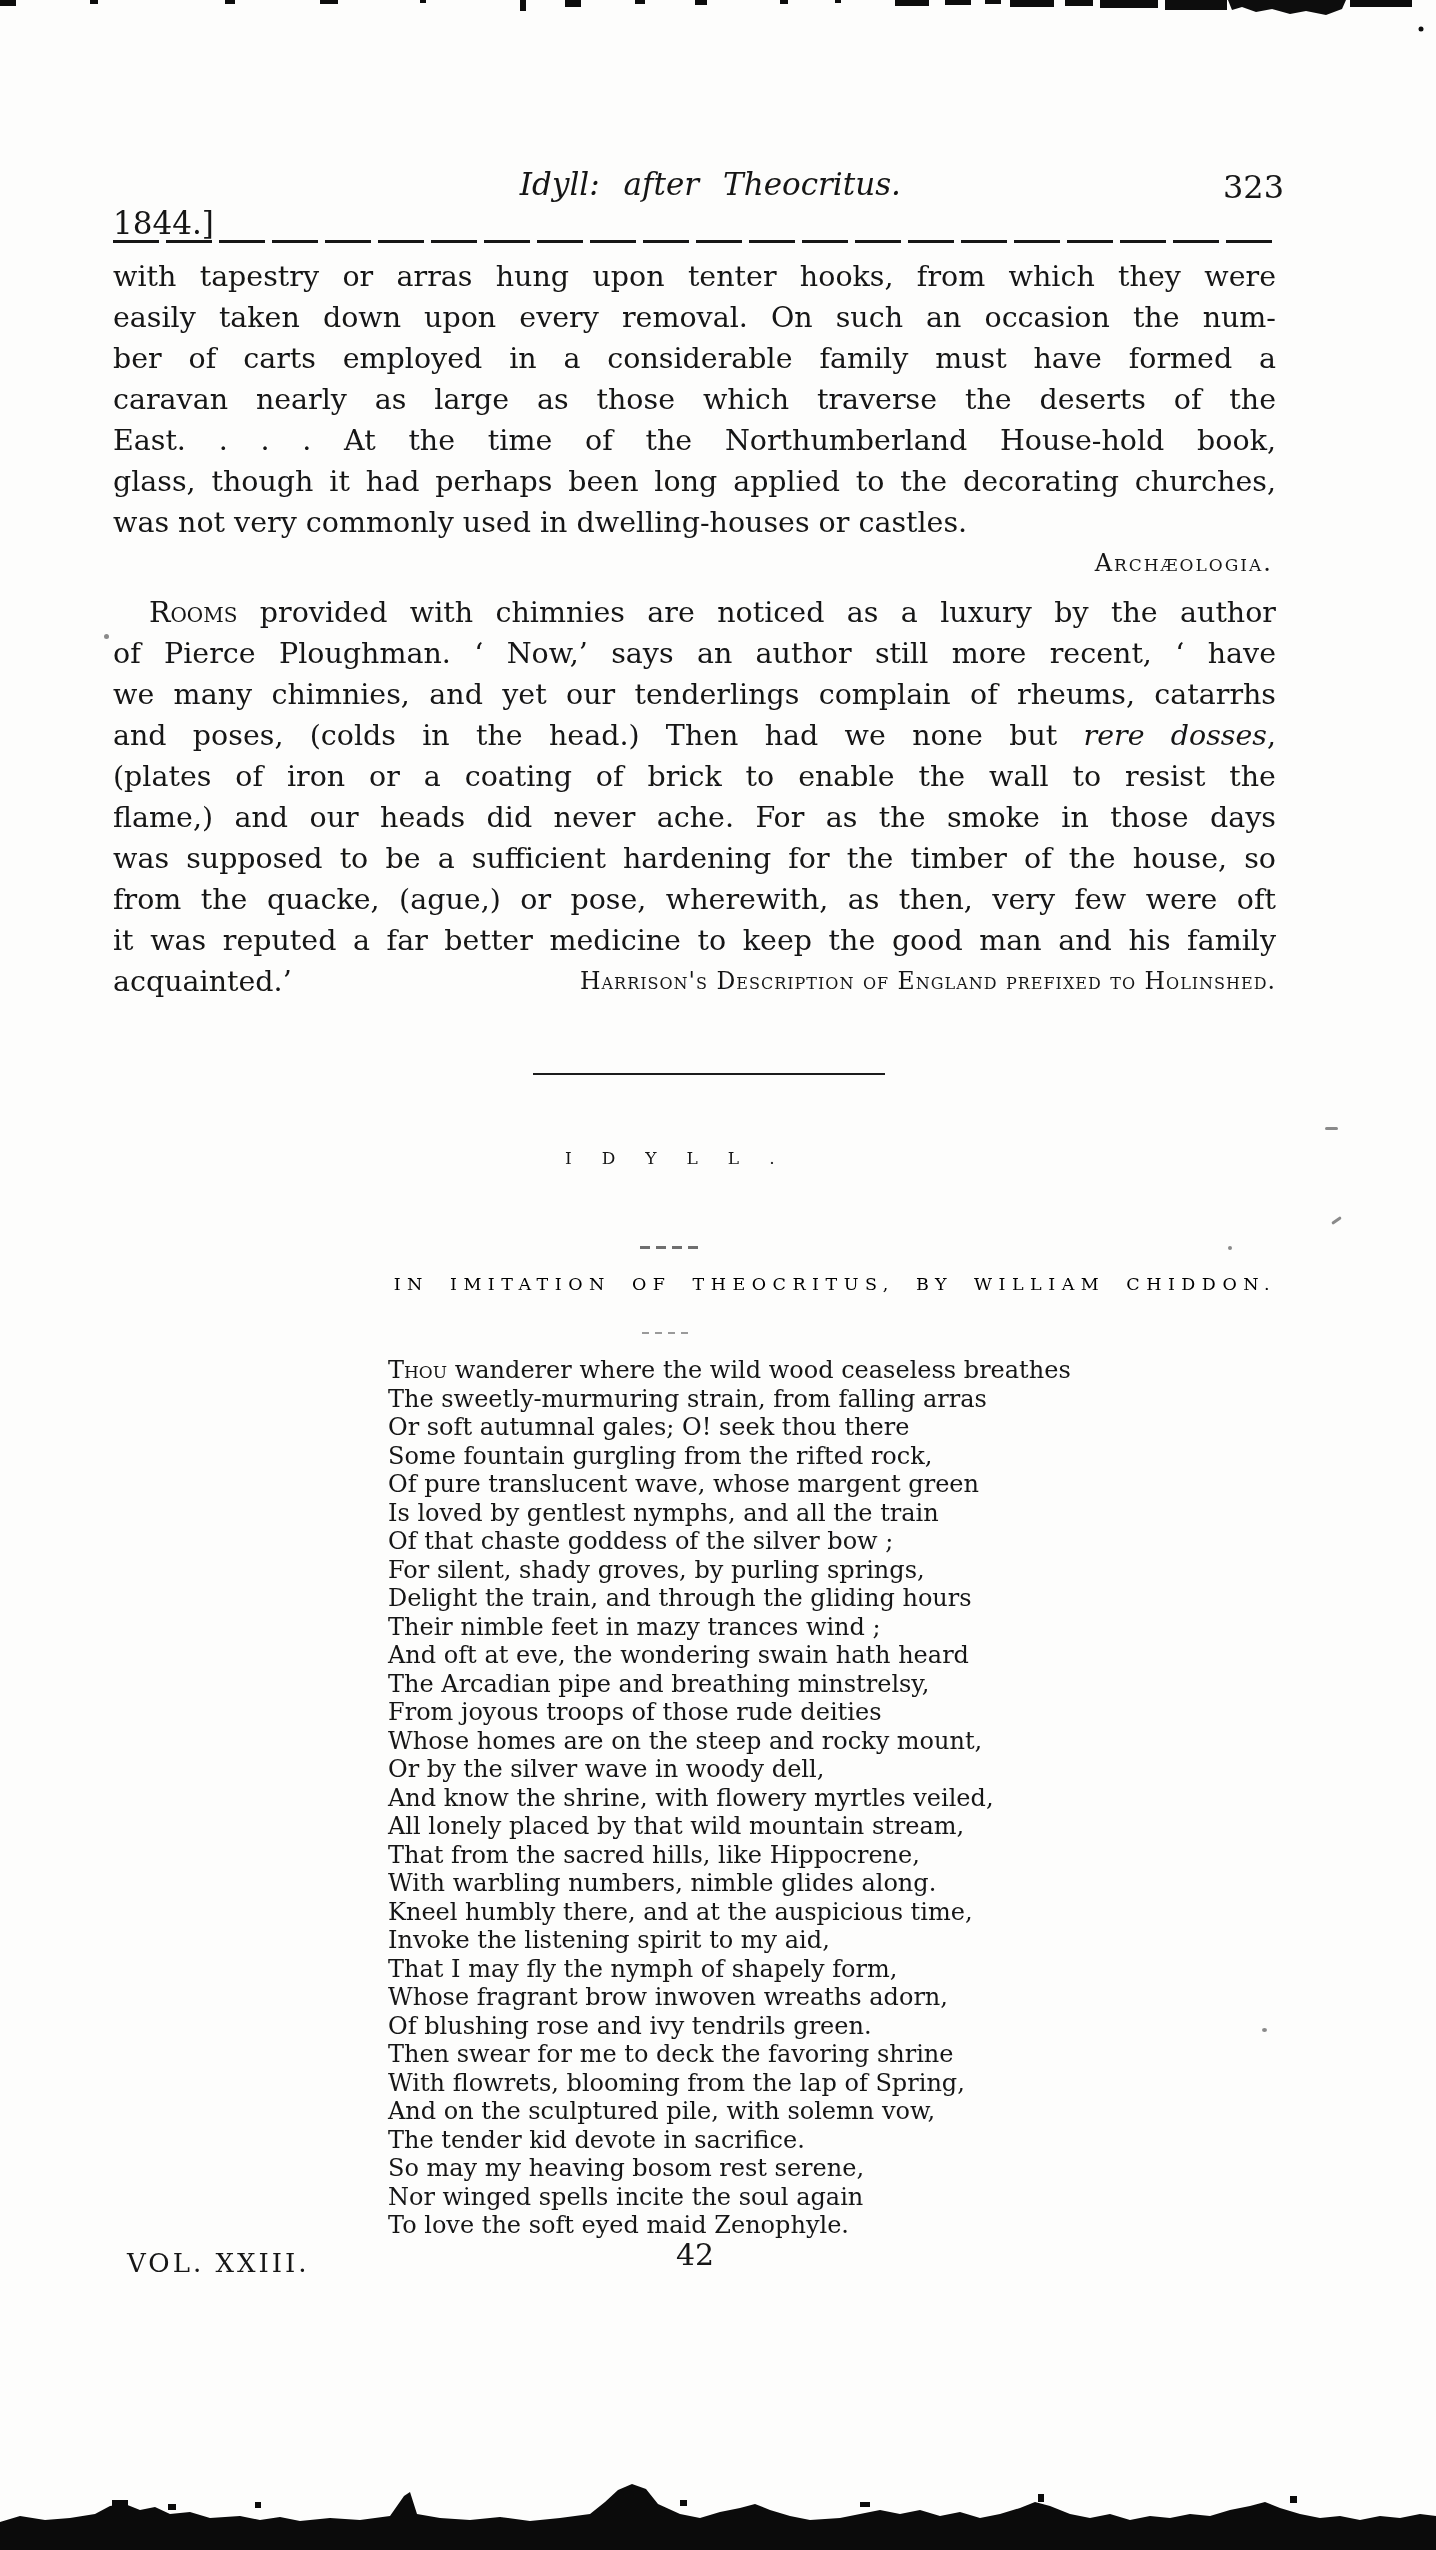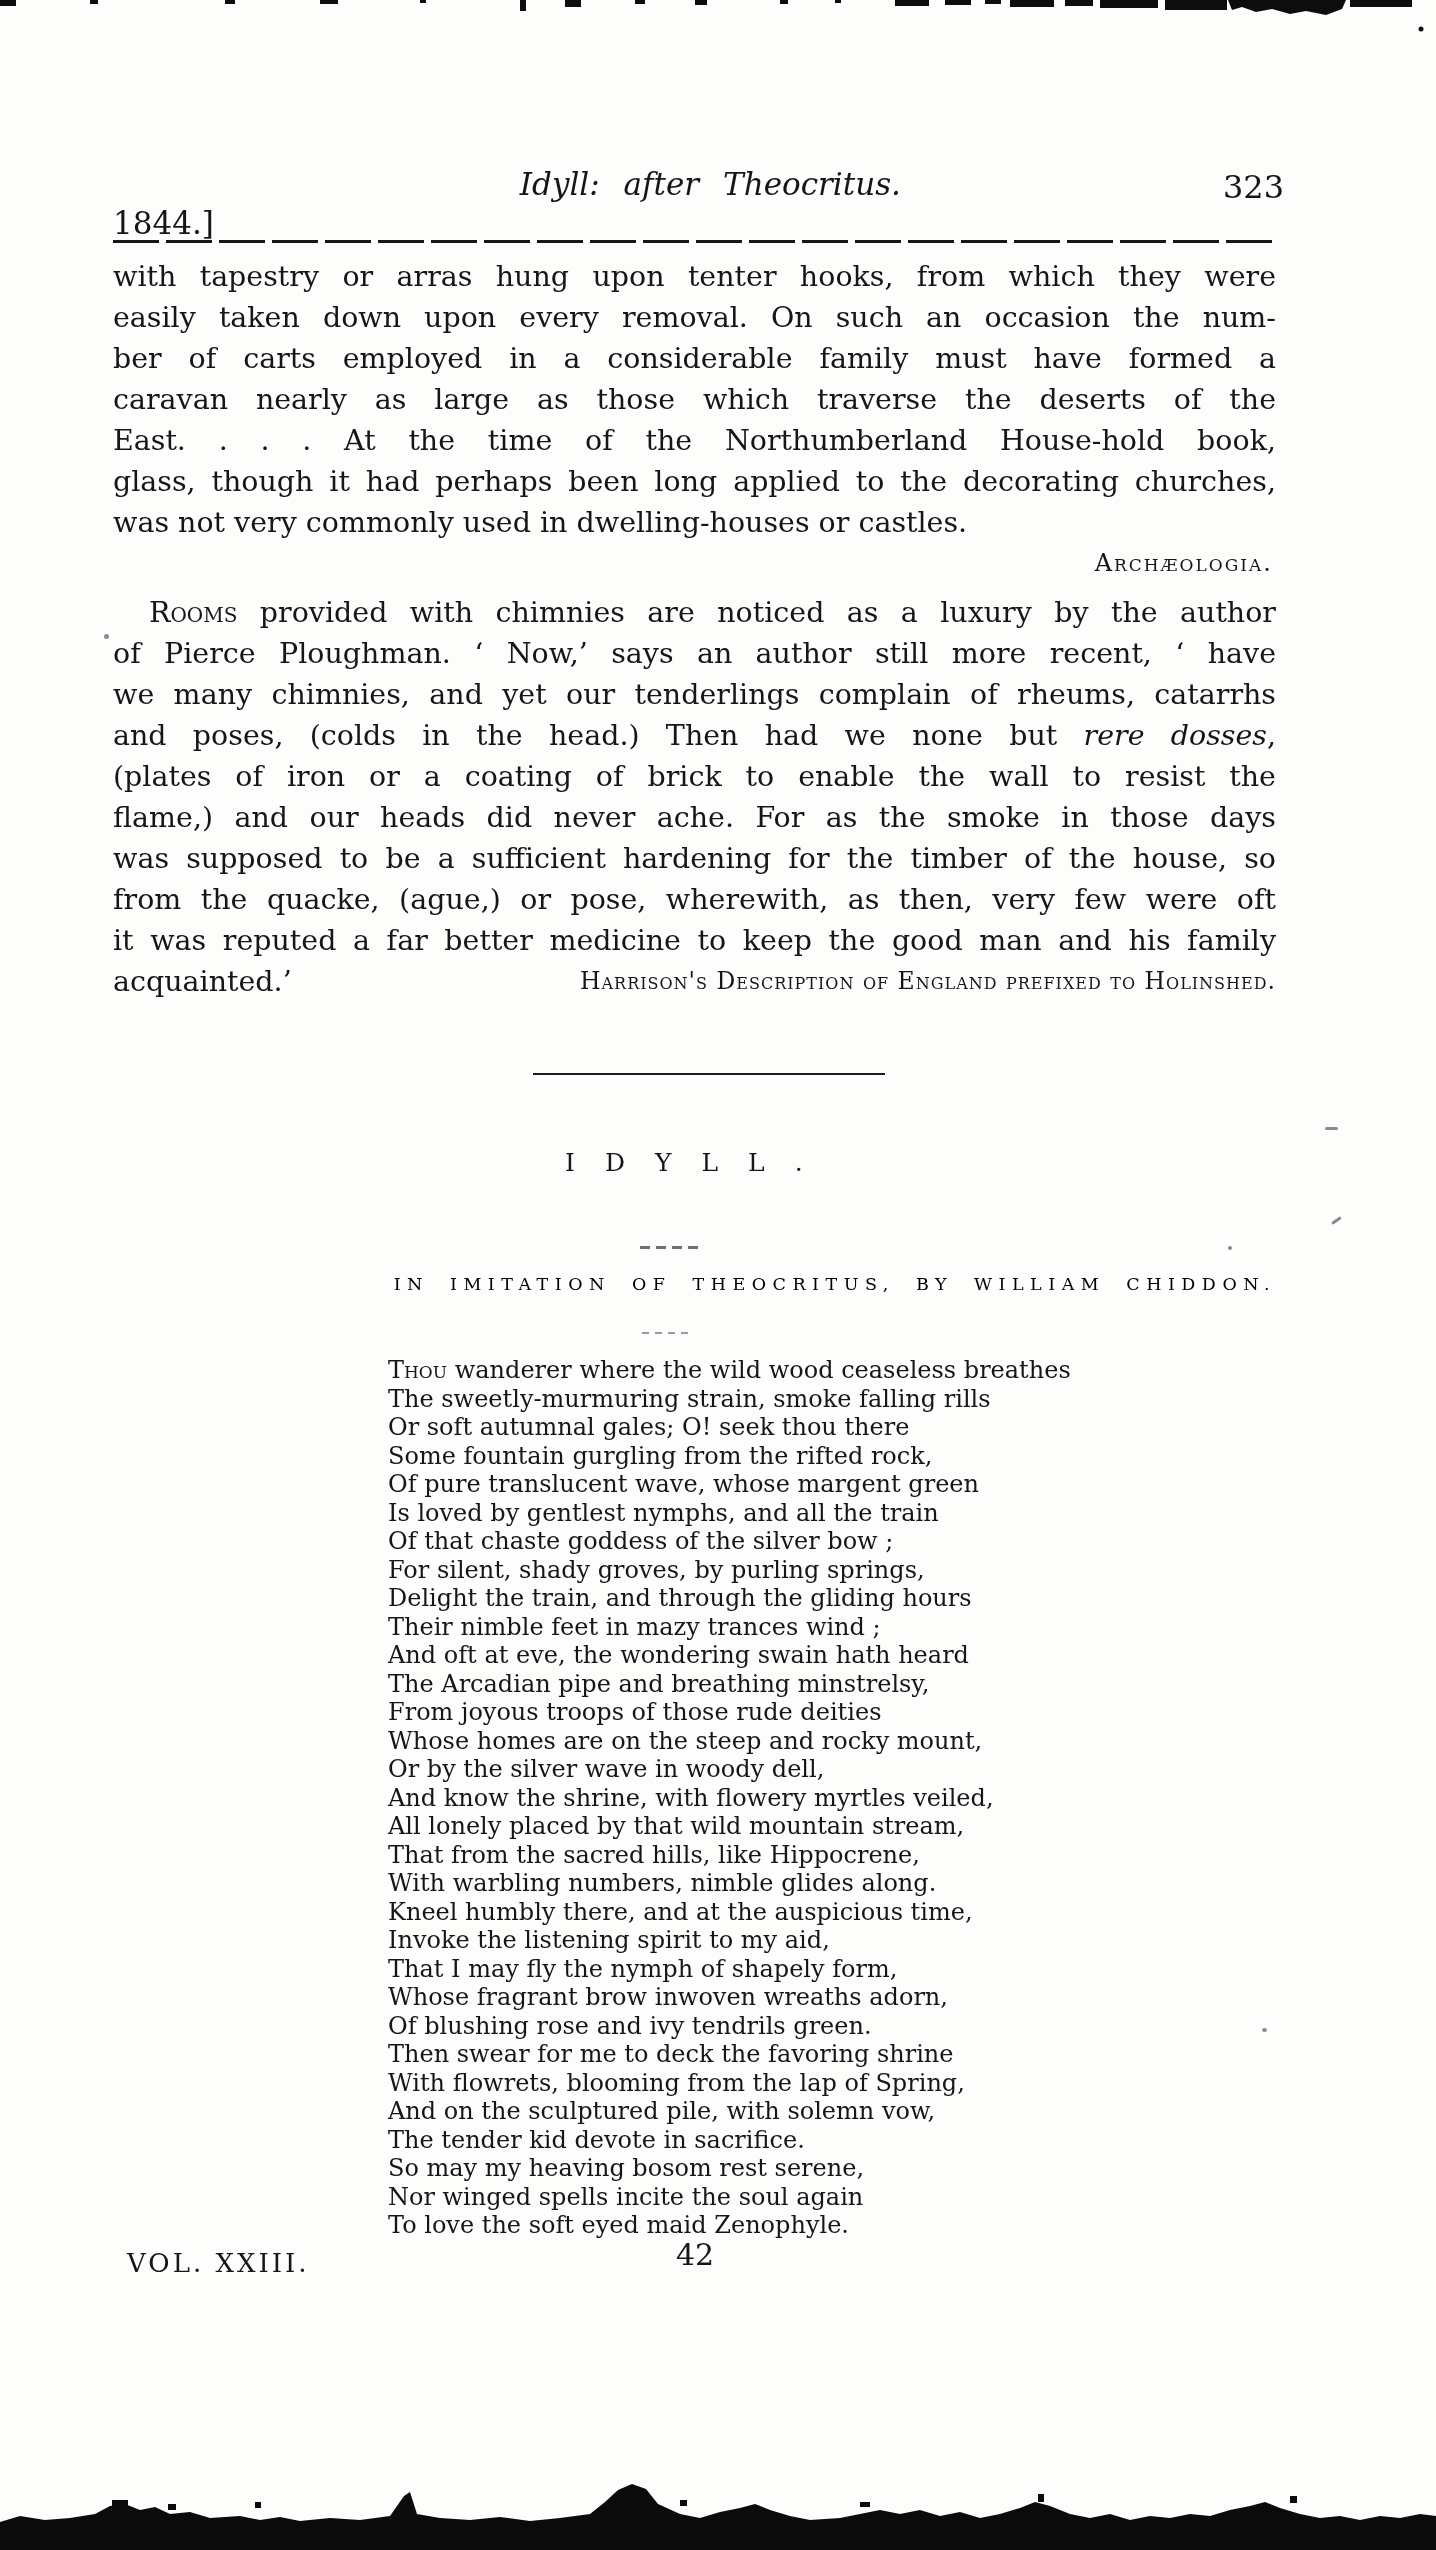--- a/index.html
+++ b/index.html
@@ -25,21 +25,21 @@
   .indent{text-indent:36px;}
   .sc{font-variant:small-caps;}
   .attr1{position:absolute;left:113px;top:549px;width:1160px;text-align:right;
     font-variant:small-caps;font-size:24px;letter-spacing:2px;}
   .attr-row{display:flex;align-items:center;}
   .attr-row .attr2{flex:1;text-align:right;font-variant:small-caps;font-size:23.5px;
     letter-spacing:1px;}
   .it{font-style:italic;}
   
   .mid-rule{position:absolute;left:533px;top:1073px;width:352px;height:2px;background:#1c1c1c;}
-  .poem-title{position:absolute;left:565px;top:1148px;font-size:25px;letter-spacing:30px;}
+  .poem-title{position:absolute;left:565px;top:1148px;font-size:17px;letter-spacing:30px;}
   .dash-a{position:absolute;left:640px;top:1246px;width:62px;height:3px;
     background:repeating-linear-gradient(90deg,#6f6f6f 0 10px,rgba(0,0,0,0) 10px 16px);}
   .dash-b{position:absolute;left:642px;top:1332px;width:52px;height:2px;
     background:repeating-linear-gradient(90deg,#9a9a9a 0 7px,rgba(0,0,0,0) 7px 13px);}
   .byline{position:absolute;left:113px;top:1274px;width:1163px;text-align:right;
     font-size:17.5px;color:#000000;letter-spacing:6.5px;word-spacing:9px;}
   
   .poem{position:absolute;left:388px;top:1356px;font-size:24px;line-height:28.5px;}
   
   .footer-vol{position:absolute;left:127px;top:2248px;font-size:26px;letter-spacing:3px;}
@@ -114,21 +114,21 @@
   </div>
 
   <div class="mid-rule"></div>
   <div class="poem-title">IDYLL.</div>
   <div class="dash-a"></div>
   <div class="byline">IN IMITATION OF THEOCRITUS, BY WILLIAM CHIDDON.</div>
   <div class="dash-b"></div>
 
   <div class="poem">
     <div><span class="sc">Thou</span><span> wanderer where the wild wood ceaseless breathes</span></div>
-    <div>The sweetly-murmuring strain, smoke falling rills</div>
+    <div>The sweetly-murmuring strain, from falling arras</div>
     <div>Or soft autumnal gales; O! seek thou there</div>
     <div>Some fountain gurgling from the rifted rock,</div>
     <div>Of pure translucent wave, whose margent green</div>
     <div>Is loved by gentlest nymphs, and all the train</div>
     <div>Of that chaste goddess of the silver bow ;</div>
     <div>For silent, shady groves, by purling springs,</div>
     <div>Delight the train, and through the gliding hours</div>
     <div>Their nimble feet in mazy trances wind ;</div>
     <div>And oft at eve, the wondering swain hath heard</div>
     <div>The Arcadian pipe and breathing minstrelsy,</div>

